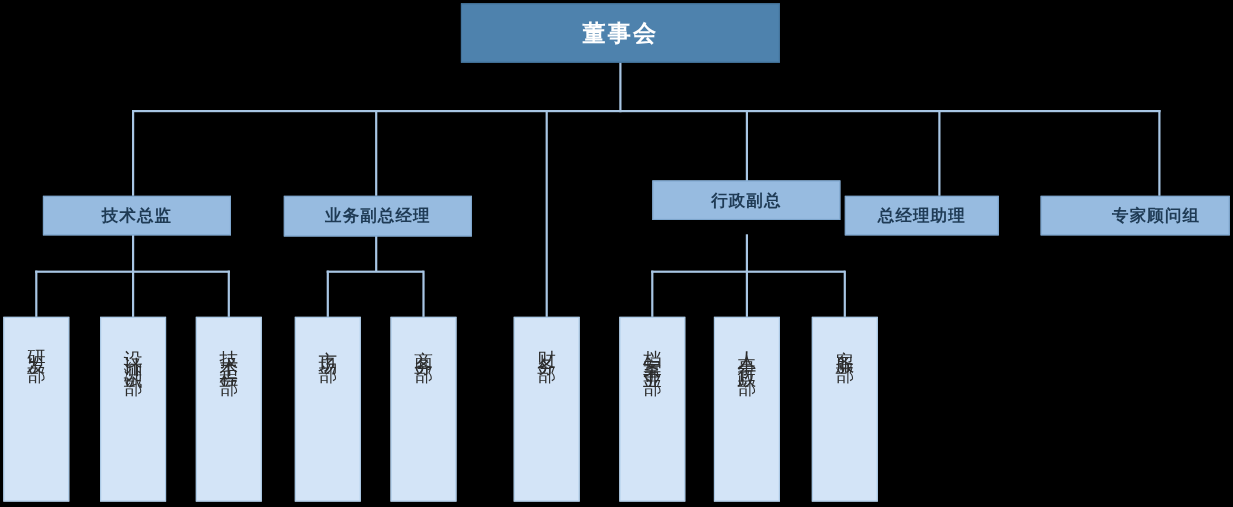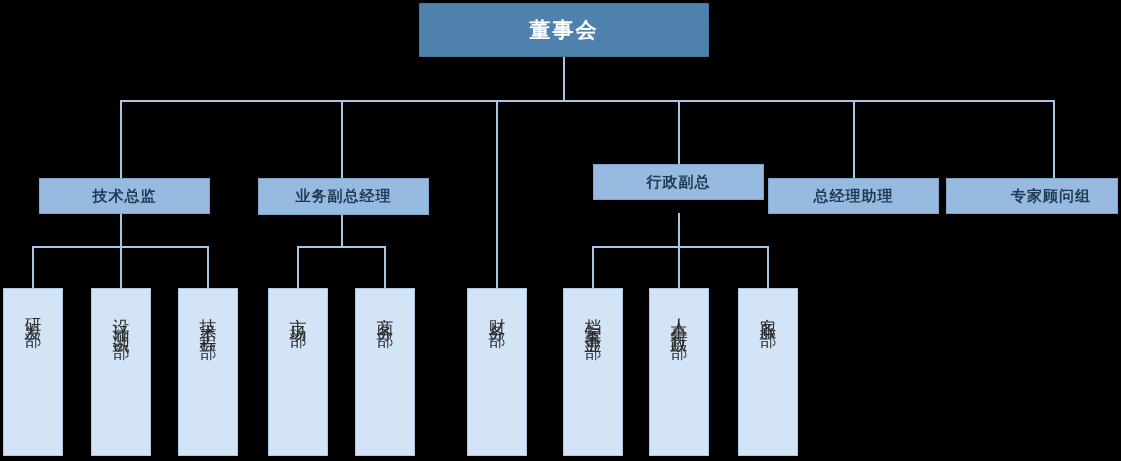--- a/index.html
+++ b/index.html
@@ -115,21 +115,21 @@
 
   <div class="node level-two" style="left:39px; top:178px; width:171px; height:36px;">
     <span>技术总监</span>
   </div>
   <div class="node level-two" style="left:258px; top:178px; width:171px; height:37px;">
     <span>业务副总经理</span>
   </div>
   <div class="node level-two" style="left:593px; top:164px; width:171px; height:36px;">
     <span>行政副总</span>
   </div>
-  <div class="node level-two" style="left:768px; top:178px; width:171px; height:36px;">
+  <div class="node level-two" style="left:768px; top:178px; width:140px; height:36px;">
     <span>总经理助理</span>
   </div>
   <div class="node level-two" style="left:946px; top:178px; width:172px; height:36px;padding-left:38px;">
     <span>专家顾问组</span>
   </div>
 
   <div class="node level-leaf" style="left:3px; top:288px; width:60px; height:168px;">
     <span class="vtext">研发部</span>
   </div>
   <div class="node level-leaf" style="left:91px; top:288px; width:60px; height:168px;">

